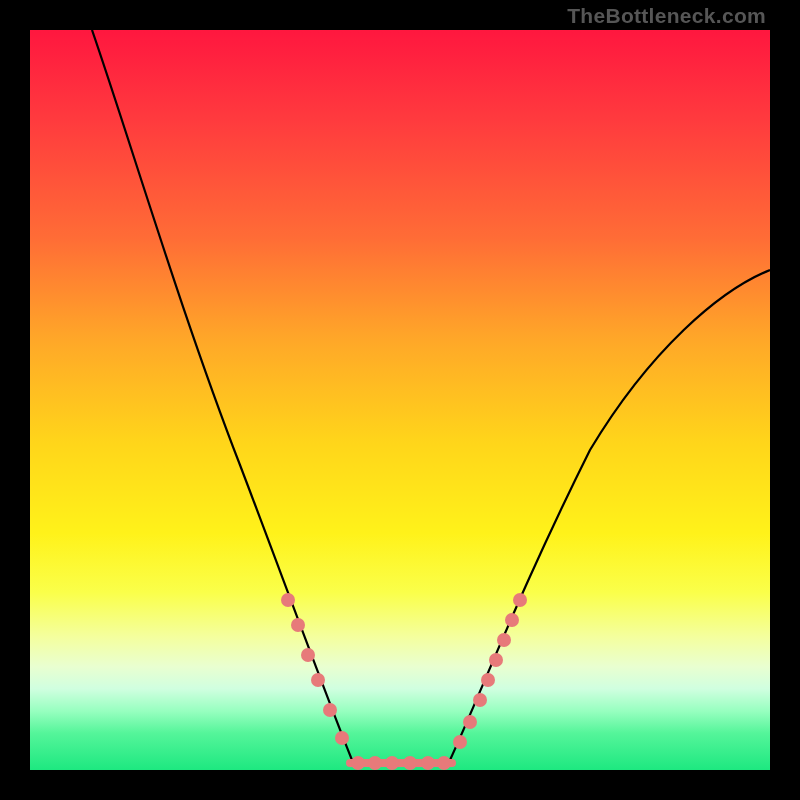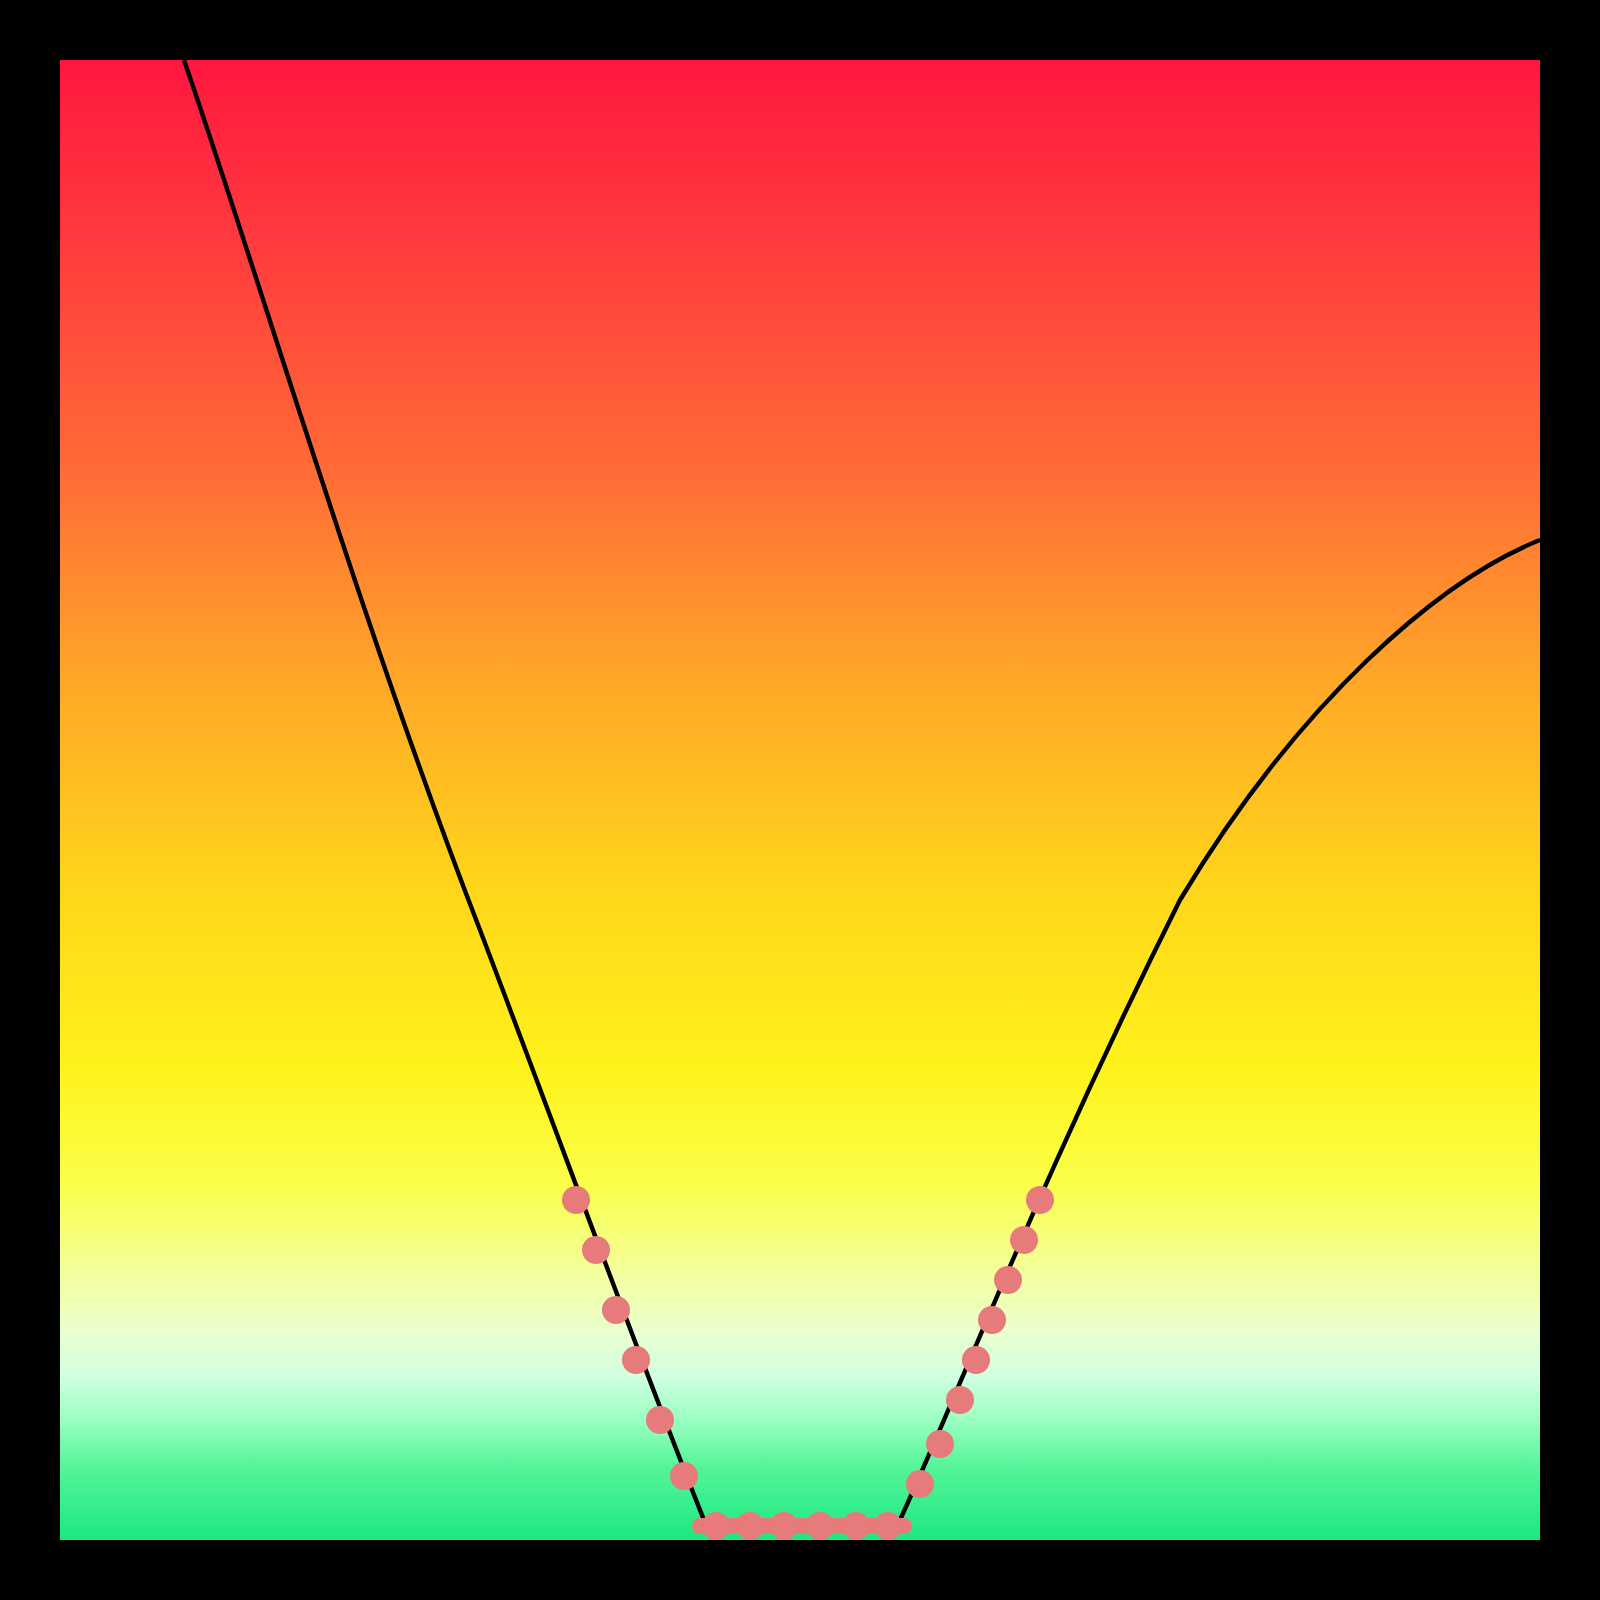--- a/index.html
+++ b/index.html
@@ -72,20 +72,21 @@
     fill: #e77a7a;
     stroke: none;
   }
 </style>
 </head>
 <body>
 
 <div class="frame">
   <div class="plot-area"></div>
 
+  <div class="watermark">TheBottleneck.com</div>
 
   <svg class="overlay" viewBox="0 0 740 740">
 
     <path class="curve" d="M 62 0
              C 100 110, 150 280, 210 435
              C 250 540, 290 650, 322 730"></path>
 
     <path class="curve" d="M 420 730
              C 450 665, 490 560, 560 420
              C 620 320, 690 260, 740 240"></path>

